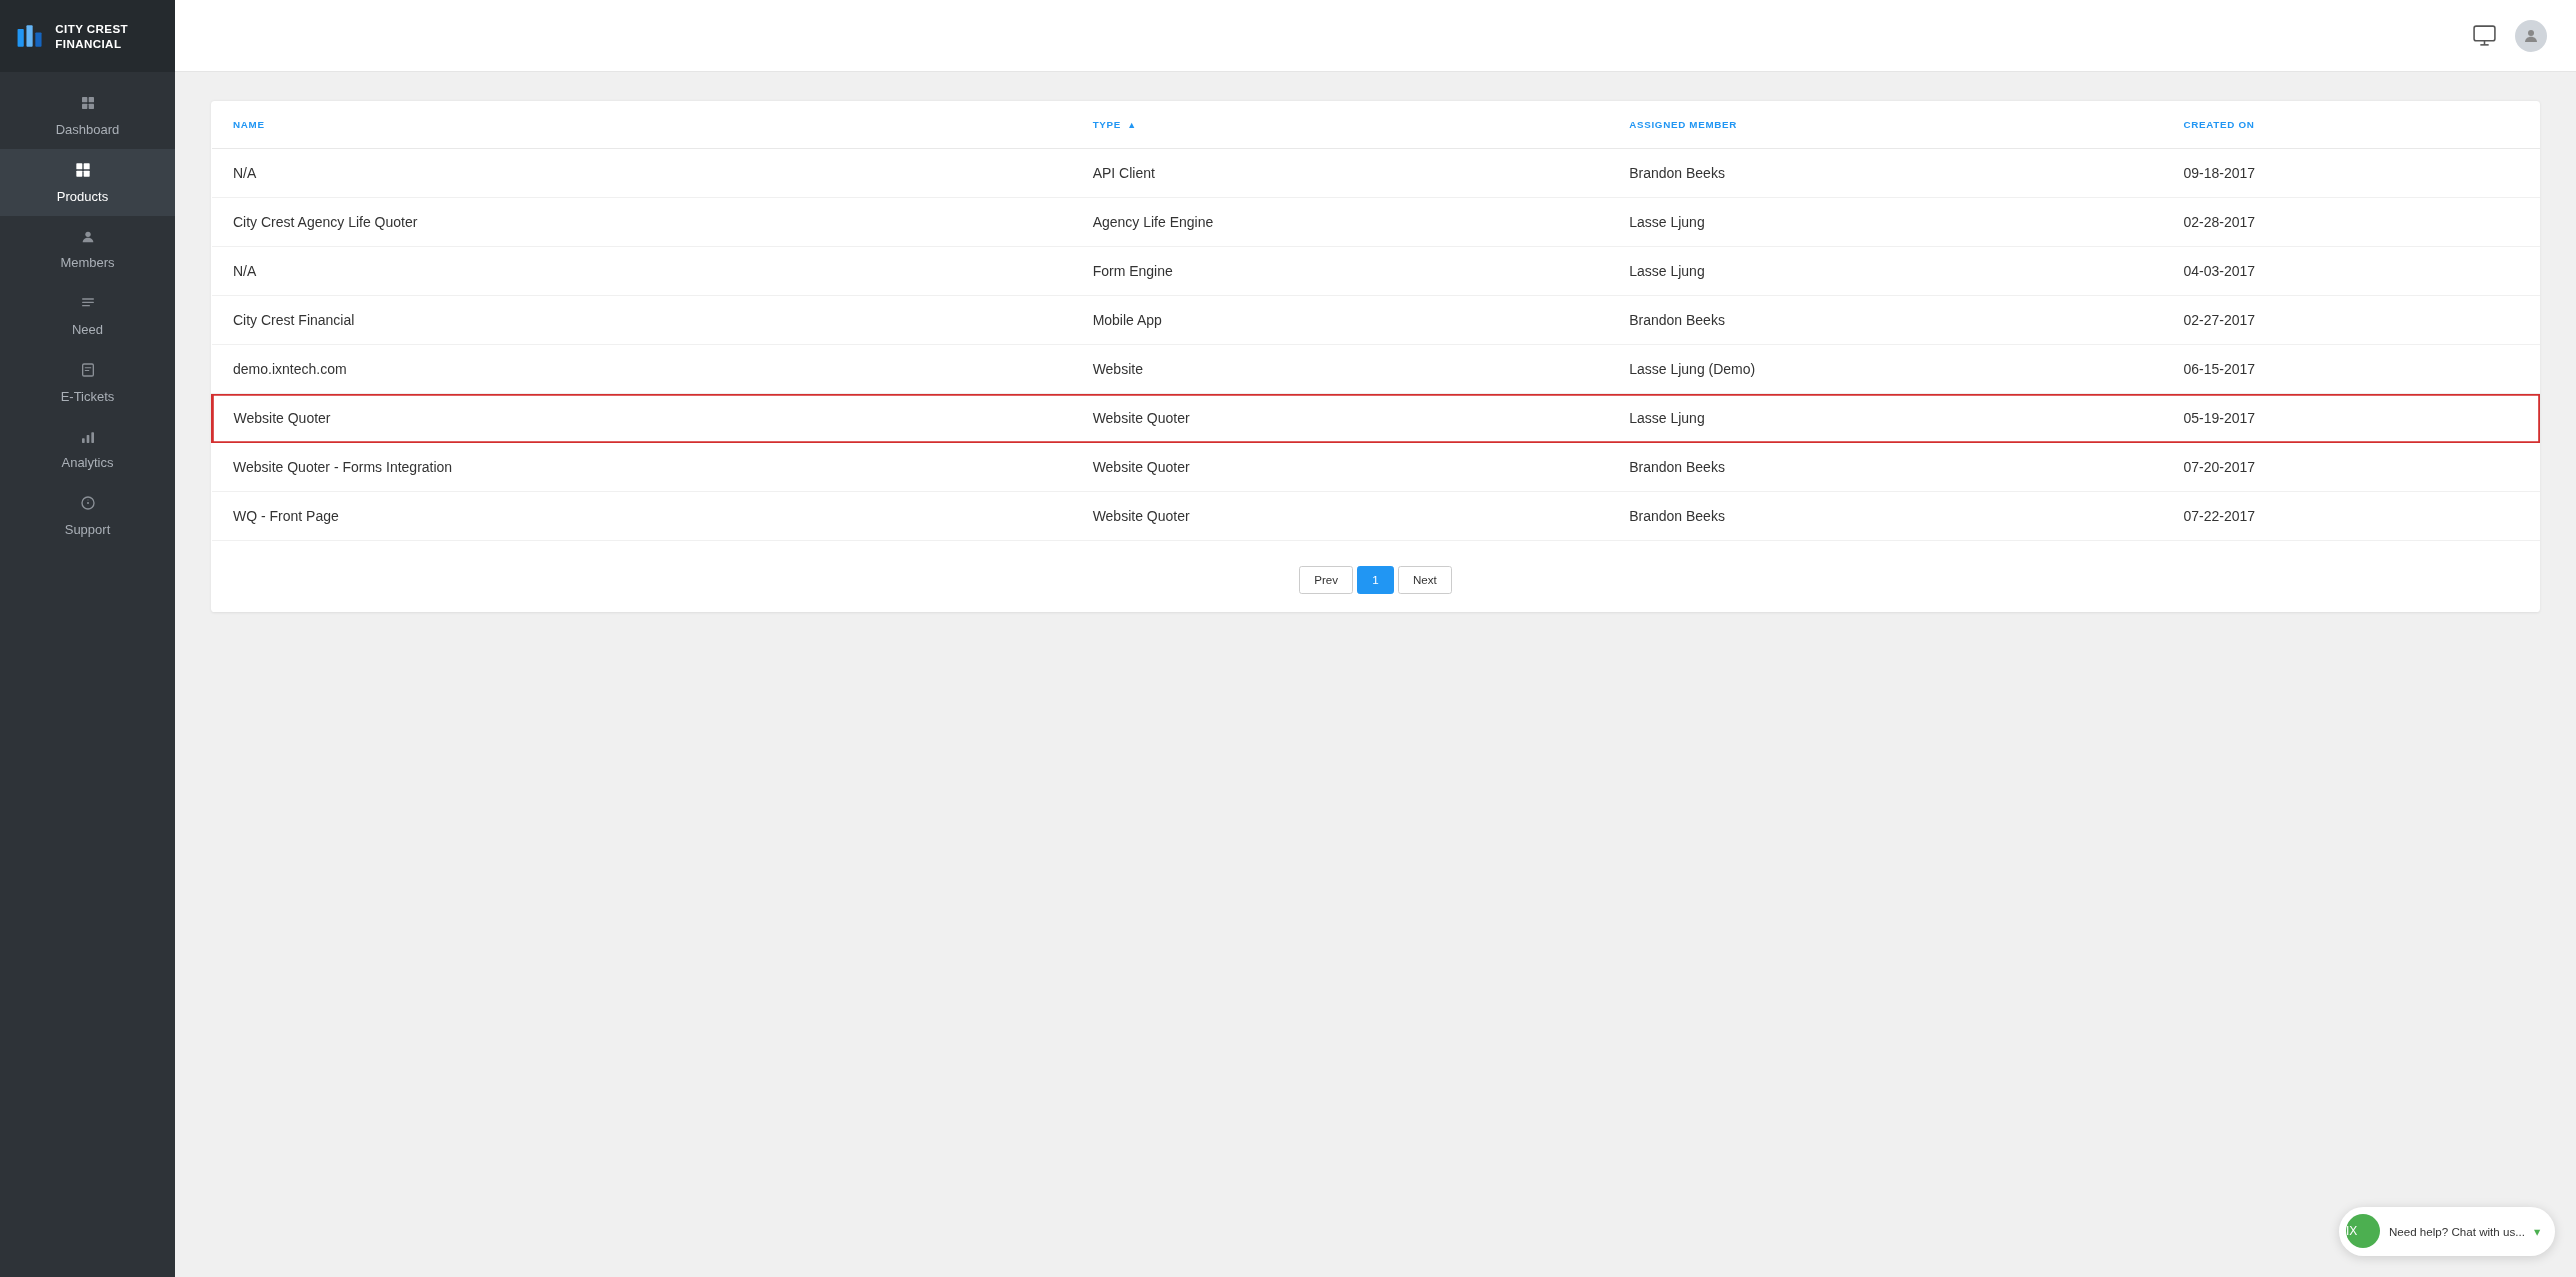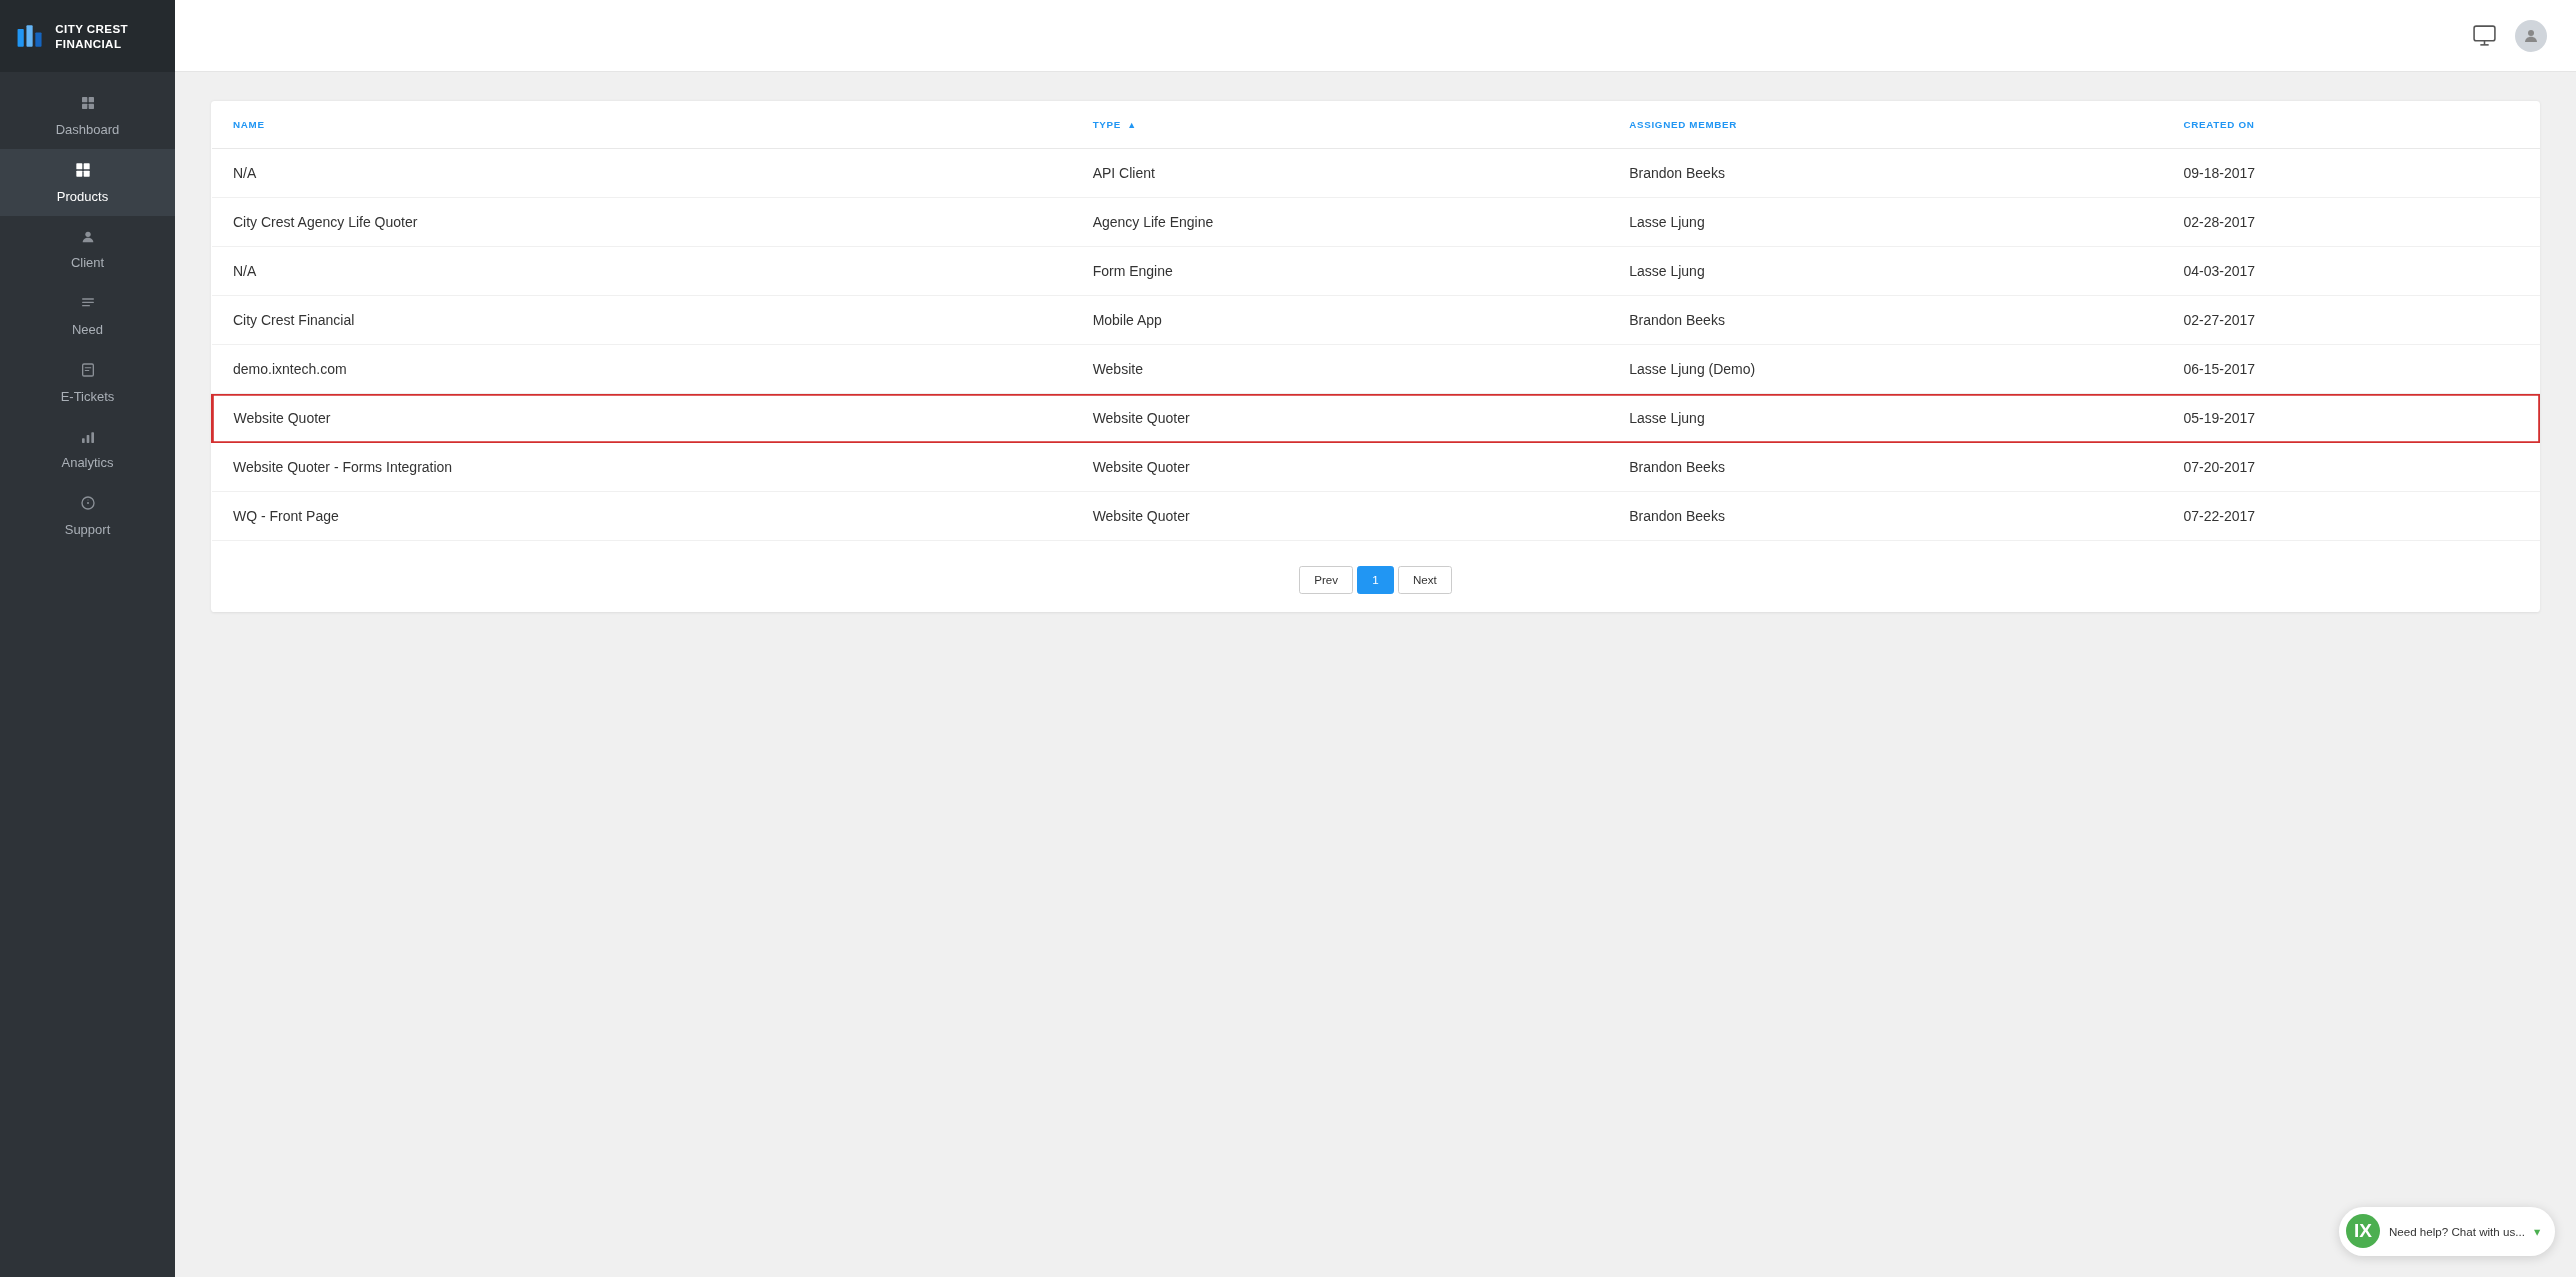--- a/index.html
+++ b/index.html
@@ -175,24 +175,24 @@
       cursor: pointer;
       z-index: 1000;
     }
     .chat-icon {
       width: 34px;
       height: 34px;
       border-radius: 50%;
       background: #4caf50;
       display: flex;
       align-items: center;
-      justify-content: center;
+      justify-content: flex-start;
       color: #fff;
-      font-size: 19px;
-      font-weight: 700;
+      font-size: 12px;
+      font-weight: 400;
     }
     .chat-text {
       font-size: 11.6px;
       color: #333;
     }
     .chat-chevron {
       color: #4caf50;
       font-size: 12.5px;
     }
 
@@ -230,21 +230,21 @@
           <rect x="13" y="13" width="9" height="9" rx="1"></rect>
       </svg>
       <span>Products</span>
     </div>
 
     <div class="nav-item">
       <svg class="nav-icon" viewBox="0 0 24 24" fill="currentColor">
         <circle cx="12" cy="8" r="4"></circle>
           <path d="M4 20c0-4 3.6-7 8-7s8 3 8 7"></path>
       </svg>
-      <span>Client</span>
+      <span>Members</span>
     </div>
 
     <div class="nav-item">
       <svg class="nav-icon" viewBox="0 0 24 24" fill="currentColor">
         <rect x="3" y="5" width="18" height="2" rx="1"></rect>
           <rect x="3" y="10" width="18" height="2" rx="1"></rect>
           <rect x="3" y="15" width="12" height="2" rx="1"></rect>
       </svg>
       <span>Need</span>
     </div>

